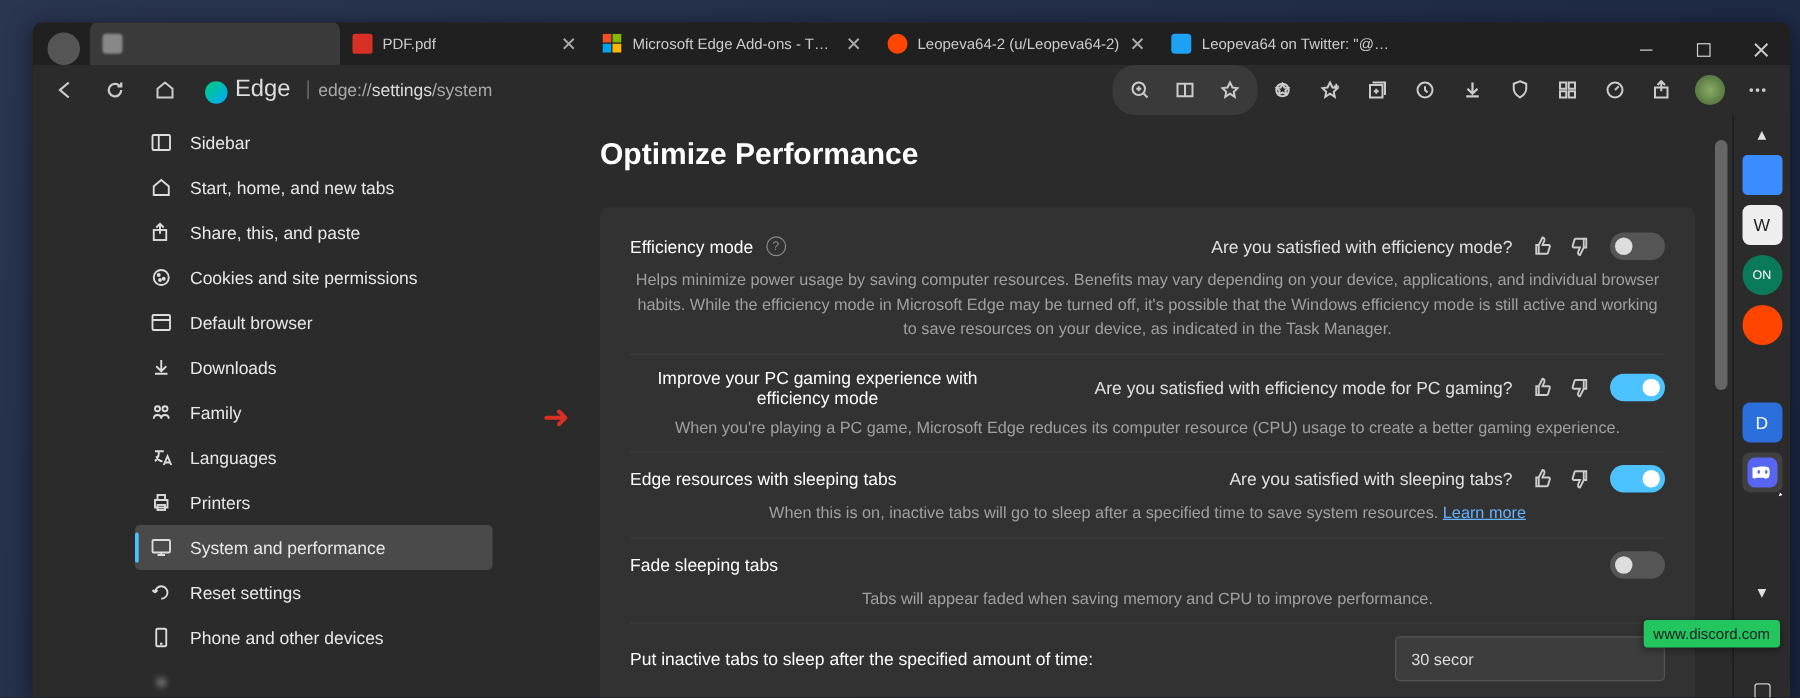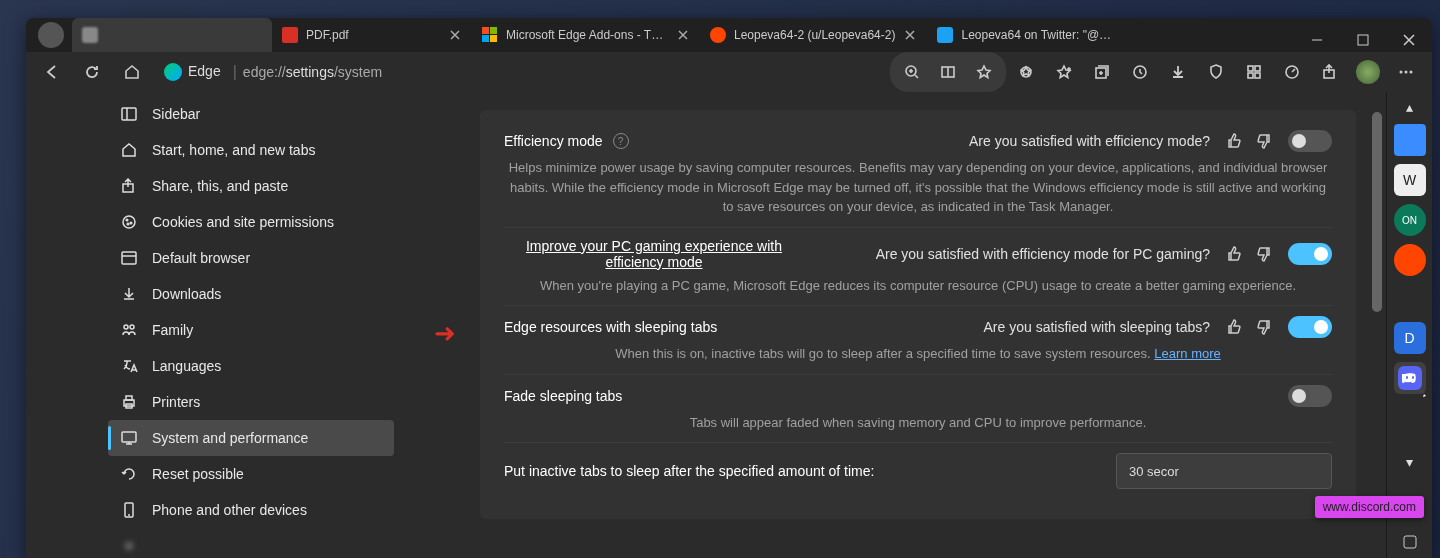--- a/index.html
+++ b/index.html
@@ -3,35 +3,35 @@
 <meta charset="utf-8">
 <style>
 * { margin: 0; padding: 0; box-sizing: border-box; font-family: "Segoe UI", Arial, sans-serif; }
 body { background: #1a1a2e; color: #e0e0e0; width: 1440px; height: 558px; overflow: hidden; }
 
 .desktop { position: relative; width: 100%; height: 100%; background: linear-gradient(135deg, #2a3550 0%, #1a2540 100%); padding: 18px 8px 0 26px; }
 
 .window { width: 100%; height: 100%; background: #2b2b2b; border-radius: 8px 8px 0 0; overflow: hidden; box-shadow: 0 4px 20px rgba(0,0,0,0.5); display: flex; flex-direction: column; }
 
 
-.tab-strip { height: 44px; background: #202020; display: flex; align-items: center; padding-left: 6px; position: relative; }
+.tab-strip { height: 44px; background: #202020; display: flex; align-items: flex-end; padding-left: 6px; position: relative; }
 .profile-ind { width: 26px; height: 26px; border-radius: 50%; background: #555; margin-left: 6px; margin-right: 8px; }
 .tab { height: 34px; display: flex; align-items: center; padding: 0 10px; border-radius: 6px 6px 0 0; min-width: 200px; max-width: 228px; gap: 8px; color: #ccc; font-size: 12px; }
 .tab.active { background: #3a3a3a; }
 .tab .favicon { width: 16px; height: 16px; flex-shrink: 0; }
 .tab .tab-title { flex: 1; white-space: nowrap; overflow: hidden; text-overflow: ellipsis; }
 .tab .close { width: 14px; height: 14px; flex-shrink: 0; }
 .win-controls { position: absolute; right: 0; top: 0; height: 44px; display: flex; }
 .win-btn { width: 46px; display: flex; align-items: center; justify-content: center; color: #ccc; }
 
 
 .toolbar { height: 52px; background: #2b2b2b; display: flex; align-items: center; padding: 0 8px; gap: 4px; }
 .tbtn { width: 36px; height: 36px; display: flex; align-items: center; justify-content: center; color: #ccc; border-radius: 4px; }
 .address-area { display: flex; align-items: center; flex: 0 0 auto; margin-left: 4px; }
-.brand { display: flex; align-items: flex-start; gap: 6px; color: #ddd; font-size: 14px; padding: 0 6px; }
+.brand { display: flex; align-items: flex-end; gap: 6px; color: #ddd; font-size: 19px; padding: 0 6px; }
 .sep { color: #666; padding: 0 6px; }
 .url { color: #aaa; font-size: 14px; }
 .url .light { color: #ddd; }
 .spacer { flex: 1; }
 .tool-cluster { display: flex; align-items: center; gap: 2px; }
 .pill-cluster { display: flex; align-items: center; background: #3a3a3a; border-radius: 18px; padding: 2px 4px; }
 
 
 .content { flex: 1; display: flex; position: relative; }
 
@@ -64,21 +64,21 @@
 .dropdown { margin-left: auto; width: 216px; height: 36px; background: #3d3d3d; border: 1px solid #555; border-radius: 4px; display: flex; align-items: center; padding: 0 12px; color: #ddd; font-size: 13px; }
 
 
 .vscroll { position: absolute; right: 2px; top: 0; width: 14px; height: 100%; }
 .vthumb { position: absolute; width: 10px; left: 2px; background: #666; border-radius: 5px; }
 
 
 .edge-sidebar { width: 46px; background: #2b2b2b; border-left: 1px solid #1a1a1a; display: flex; flex-direction: column; align-items: center; padding: 6px 0; gap: 8px; }
 .sb-btn { width: 32px; height: 32px; border-radius: 6px; display: flex; align-items: center; justify-content: center; font-size: 14px; }
 .sb-btn.hl { background: #404040; }
-.tooltip { position: absolute; right: 8px; top: 404px; background: #d946ef; color: #222; font-size: 12px; padding: 4px 8px; border-radius: 3px; box-shadow: 0 2px 6px rgba(0,0,0,0.4); z-index: 10; text-align: center; }
+.tooltip { position: absolute; right: 8px; top: 404px; background: #22c55e; color: #222; font-size: 12px; padding: 4px 8px; border-radius: 3px; box-shadow: 0 2px 6px rgba(0,0,0,0.4); z-index: 10; text-align: center; }
 
 svg { display: block; }
 </style>
 </head>
 <body>
 
 <div class="desktop">
   <div class="window">
 
     <div class="tab-strip">
@@ -361,21 +361,21 @@
               </svg>
             </span>
             <span style="">System and performance</span>
           </div>
           <div class="nav-item">
             <span class="nav-icon" style="">
               <svg width="18" height="18" stroke="#ddd" fill="none" stroke-width="1.5">
                 <path d="M4 9a5 5 0 115 5M4 9l-2-2M4 9l2-2"></path>
               </svg>
             </span>
-            <span style="">Reset possible</span>
+            <span style="">Reset settings</span>
           </div>
           <div class="nav-item">
             <span class="nav-icon" style="">
               <svg width="18" height="18" stroke="#ddd" fill="none" stroke-width="1.5">
                 <rect x="5" y="2" width="8" height="14" rx="1"></rect>
                 <path d="M8 14h2"></path>
               </svg>
             </span>
             <span style="">Phone and other devices</span>
           </div>
@@ -384,20 +384,21 @@
               <svg width="18" height="18" stroke="#ddd" fill="none" stroke-width="1.5">
                 <circle cx="9" cy="9" r="2"></circle>
               </svg>
             </span>
             <span style="filter:blur(3px);"></span>
           </div>
         </div>
 
       <div class="settings-main">
         <span class="arrow-indicator">➜</span>
+        <h1 class="page-title">Optimize Performance</h1>
 
         <div class="section">
 
           <div class="row">
             <div class="row-head">
               <span class="row-title">Efficiency mode</span>
               <span class="info-icon">?</span>
               <div class="feedback">
                 <span class="feedback-q">Are you satisfied with efficiency mode?</span>
                 <span class="thumb">
@@ -413,21 +414,21 @@
                 <div class="toggle">
                     <div class="knob"></div>
                   </div>
               </div>
             </div>
             <p class="row-desc">Helps minimize power usage by saving computer resources. Benefits may vary depending on your device, applications, and individual browser habits. While the efficiency mode in Microsoft Edge may be turned off, it's possible that the Windows efficiency mode is still active and working to save resources on your device, as indicated in the Task Manager.</p>
           </div>
 
           <div class="row">
             <div class="row-head">
-              <span class="row-title" style="max-width:300px;text-decoration:underline;">Improve your PC gaming experience with efficiency mode</span>
+              <span class="row-title" style="max-width:300px;">Improve your PC gaming experience with efficiency mode</span>
               <div class="feedback">
                 <span class="feedback-q">Are you satisfied with efficiency mode for PC gaming?</span>
                 <span class="thumb">
                     <svg viewBox="0 0 18 18" stroke="#ccc" fill="none" stroke-width="1.5">
                       <path d="M5 8h2V15H5zM7 8l3-6c1 0 2 1 1.5 2.5L10 8h5c1 0 1 1 .8 1.5l-1.5 5c-.2.5-.7.5-1 .5H7z"></path>
                     </svg>
                   </span>
                 <span class="thumb">
                     <svg viewBox="0 0 18 18" stroke="#ccc" fill="none" stroke-width="1.5">
                       <path d="M13 10h-2V3h2zM11 10l-3 6c-1 0-2-1-1.5-2.5L8 10H3c-1 0-1-1-.8-1.5l1.5-5c.2-.5.7-.5 1-.5H11z"></path>

